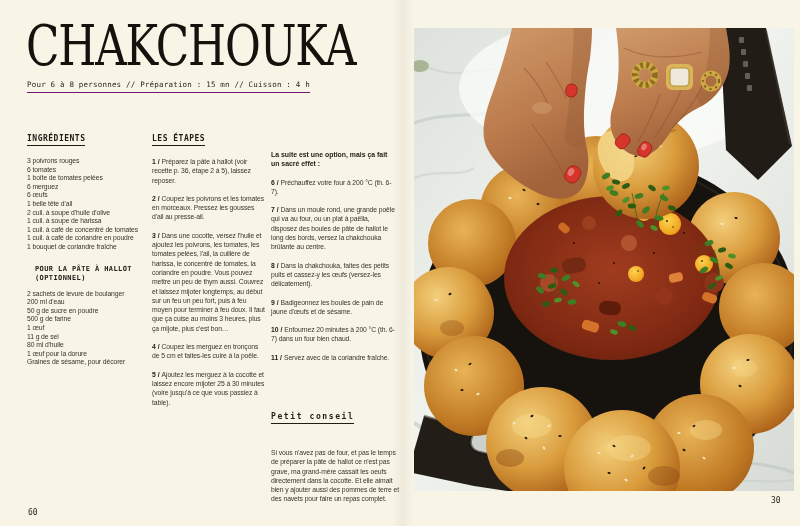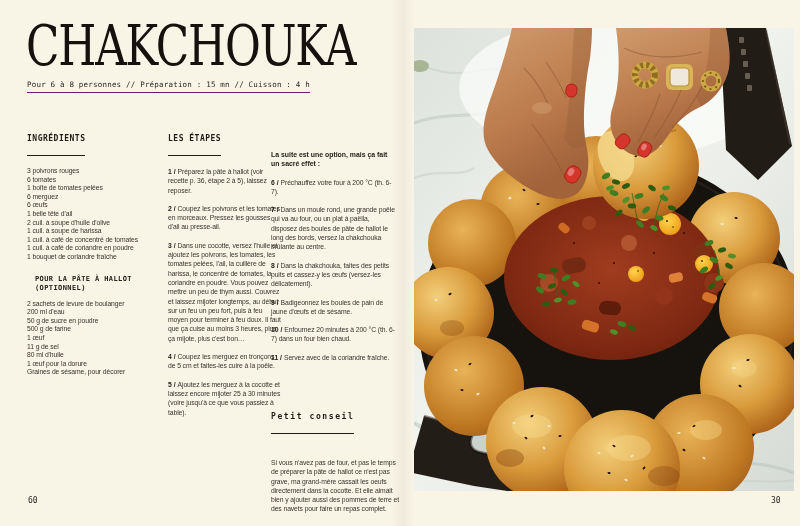--- a/index.html
+++ b/index.html
@@ -19,42 +19,42 @@
   }
   .meta{
     position:absolute;left:27px;top:80px;
     font-family:"DejaVu Sans Mono", monospace;font-size:7.5px;
     color:#2b2722;letter-spacing:0.2px;
     border-bottom:1px solid #701a75;padding-bottom:2.5px;
     white-space:nowrap;
   }
   .col{position:absolute;top:127px;}
   .col1{left:27px;width:124px;}
-  .col2{left:152px;width:114px;margin-left:16px;}
+  .col2{left:152px;width:114px;}
   .col3{left:271px;width:126px;padding-top:23px;box-sizing:border-box;}
   .colhead{
     font-family:"DejaVu Sans Mono", monospace;font-weight:bold;
     font-size:8px;letter-spacing:0.5px;color:#201c16;
-    border-bottom:1.2px solid #201c16;padding-bottom:12px;
+    border-bottom:1.2px solid #201c16;padding-bottom:2px;
     display:inline-block;margin:0 0 11px 0;white-space:nowrap;
   }
   .ing{font-size:6.8px;line-height:8.6px;letter-spacing:-0.1px;white-space:nowrap;color:#3a352d;}
   .subhead{
     font-family:"DejaVu Sans Mono", monospace;font-weight:bold;
     font-size:7px;line-height:9.5px;letter-spacing:0.4px;color:#201c16;
     margin:13px 0 6px 8px;white-space:nowrap;
   }
   .step{font-size:6.8px;line-height:9.3px;letter-spacing:-0.1px;margin:0 0 9px 0;color:#3a352d;}
   .stepnum{margin-right:2px;color:#26221c;letter-spacing:0;}
   .option-intro{font-weight:bold;font-size:6.9px;line-height:9.3px;margin:0 0 9px 0;color:#26221c;}
   .tip{position:absolute;left:271px;top:405px;width:128px;}
   .tiphead{letter-spacing:1.6px;margin-bottom:24px;}
   .tiptext{font-size:6.8px;line-height:9.3px;letter-spacing:-0.1px;margin:0;color:#3a352d;}
   .pagenum{position:absolute;font-family:"DejaVu Sans Mono", monospace;font-size:8px;color:#2b2722;}
-  .pl{left:28px;top:496px;}
+  .pl{left:28px;top:508px;}
   .pr{left:771px;top:496px;}
   .photo{position:absolute;left:414px;top:28px;width:380px;height:463px;}
   .photo svg{display:block;}
   .gutter{
     position:absolute;left:392px;top:0;width:22px;height:526px;
     background:linear-gradient(to right, rgba(70,58,30,0), rgba(70,58,30,0.05) 50%, rgba(70,58,30,0));
     pointer-events:none;
   }
 </style>
 </head>

